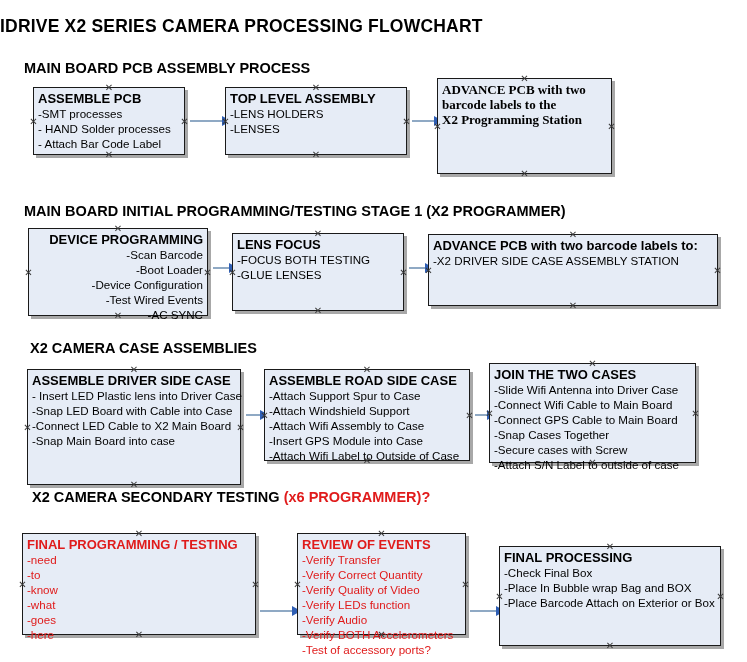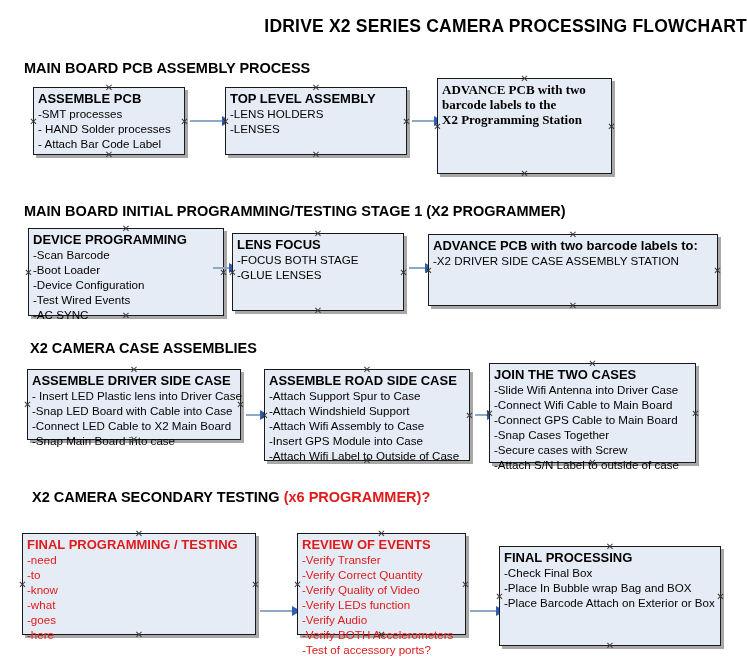--- a/index.html
+++ b/index.html
@@ -20,21 +20,21 @@
     left: 0; top: 0;
     width: 747px;
     height: 662px;
   }
 
   .title {
     position: absolute;
     left: 0;
     top: 16px;
     width: 747px;
-    text-align: right;
+    text-align: left;
     font-size: 17.5px;
     font-weight: bold;
     color: #000000;
     letter-spacing: 0.2px;
     white-space: nowrap;
   }
 
   .section-head {
     position: absolute;
     font-size: 14.5px;
@@ -160,21 +160,21 @@
     <span class="handle h-top"></span>
     <span class="handle h-bottom"></span>
     <span class="handle h-left"></span>
     <span class="handle h-right"></span>
   </div>
 
   <div class="section-head" style="left:24px; top:203px;">
     <span>MAIN BOARD INITIAL PROGRAMMING/TESTING STAGE 1 (X2 PROGRAMMER)</span>
   </div>
 
-  <div class="box" style="left:28px; top:228px; width:196px; height:88px;">
+  <div class="box" style="left:28px; top:228px; width:180px; height:88px;text-align:right;">
     <div class="hd">DEVICE PROGRAMMING</div>
     <div class="lines">
       <div class="ln">-Scan Barcode</div>
       <div class="ln">-Boot Loader</div>
       <div class="ln">-Device Configuration</div>
       <div class="ln">-Test Wired Events</div>
       <div class="ln">-AC SYNC</div>
     </div>
     <span class="handle h-top"></span>
     <span class="handle h-bottom"></span>
@@ -182,21 +182,21 @@
     <span class="handle h-right"></span>
   </div>
 
   <div class="conn" style="left:213px; top:267px; width:16px;">
     <span class="arrow"></span>
   </div>
 
   <div class="box" style="left:232px; top:233px; width:172px; height:78px;">
     <div class="hd">LENS FOCUS</div>
     <div class="lines">
-      <div class="ln">-FOCUS BOTH STAGE</div>
+      <div class="ln">-FOCUS BOTH TESTING</div>
       <div class="ln">-GLUE LENSES</div>
     </div>
     <span class="handle h-top"></span>
     <span class="handle h-bottom"></span>
     <span class="handle h-left"></span>
     <span class="handle h-right"></span>
   </div>
 
   <div class="conn" style="left:409px; top:267px; width:16px;">
     <span class="arrow"></span>
@@ -210,21 +210,21 @@
     <span class="handle h-top"></span>
     <span class="handle h-bottom"></span>
     <span class="handle h-left"></span>
     <span class="handle h-right"></span>
   </div>
 
   <div class="section-head" style="left:30px; top:340px;">
     <span>X2 CAMERA CASE ASSEMBLIES</span>
   </div>
 
-  <div class="box" style="left:27px; top:369px; width:214px; height:71px;">
+  <div class="box" style="left:27px; top:369px; width:214px; height:116px;">
     <div class="hd">ASSEMBLE DRIVER SIDE CASE</div>
     <div class="lines">
       <div class="ln">- Insert LED Plastic lens into Driver Case</div>
       <div class="ln">-Snap LED Board with Cable into Case</div>
       <div class="ln">-Connect LED Cable to X2 Main Board</div>
       <div class="ln">-Snap Main Board into case</div>
     </div>
     <span class="handle h-top"></span>
     <span class="handle h-bottom"></span>
     <span class="handle h-left"></span>

